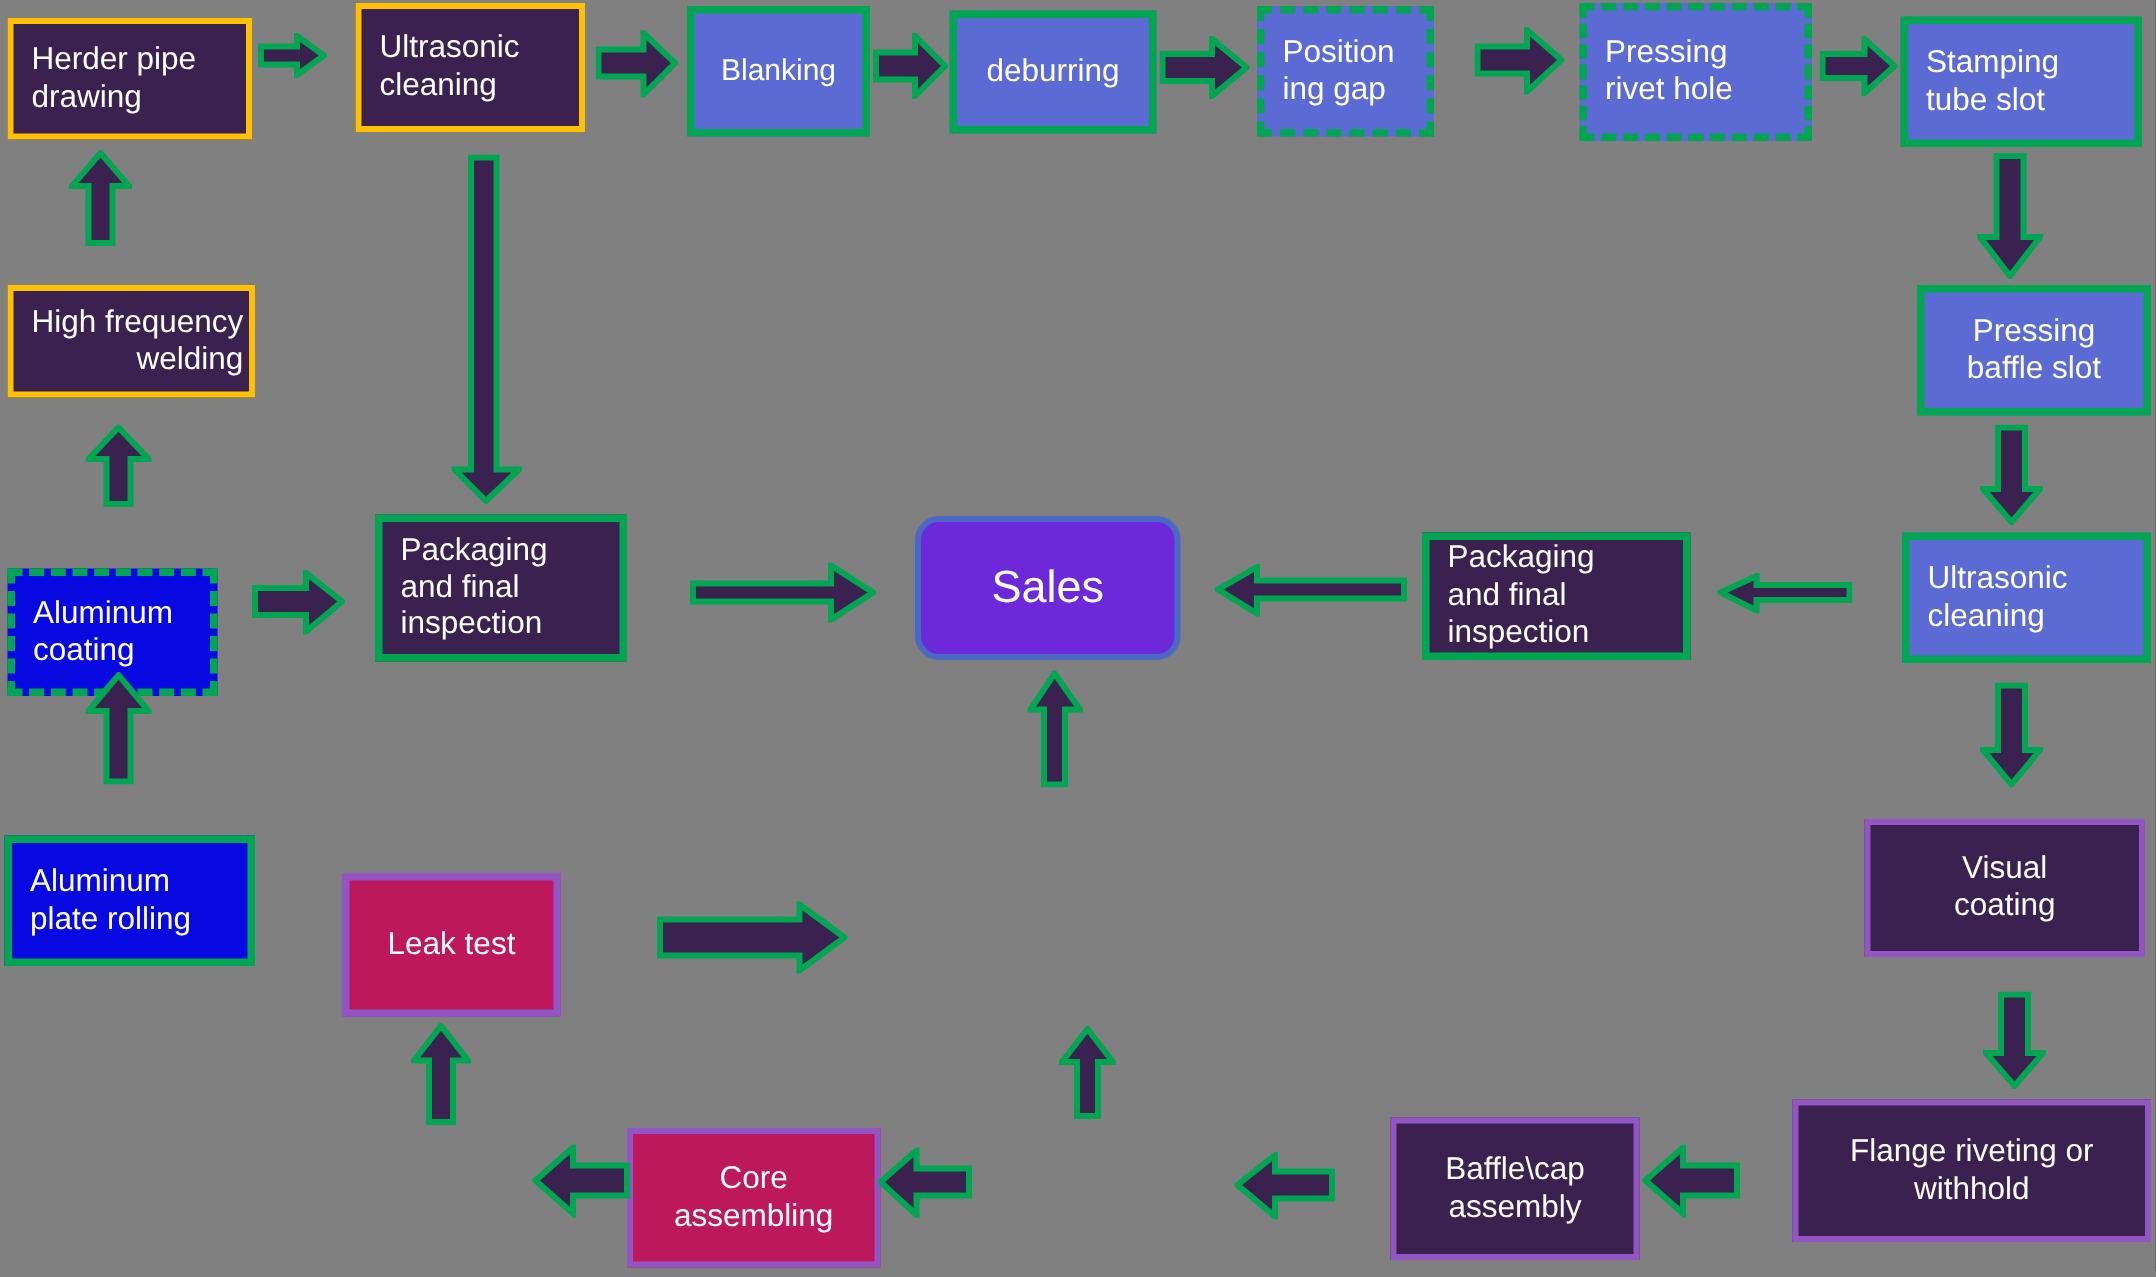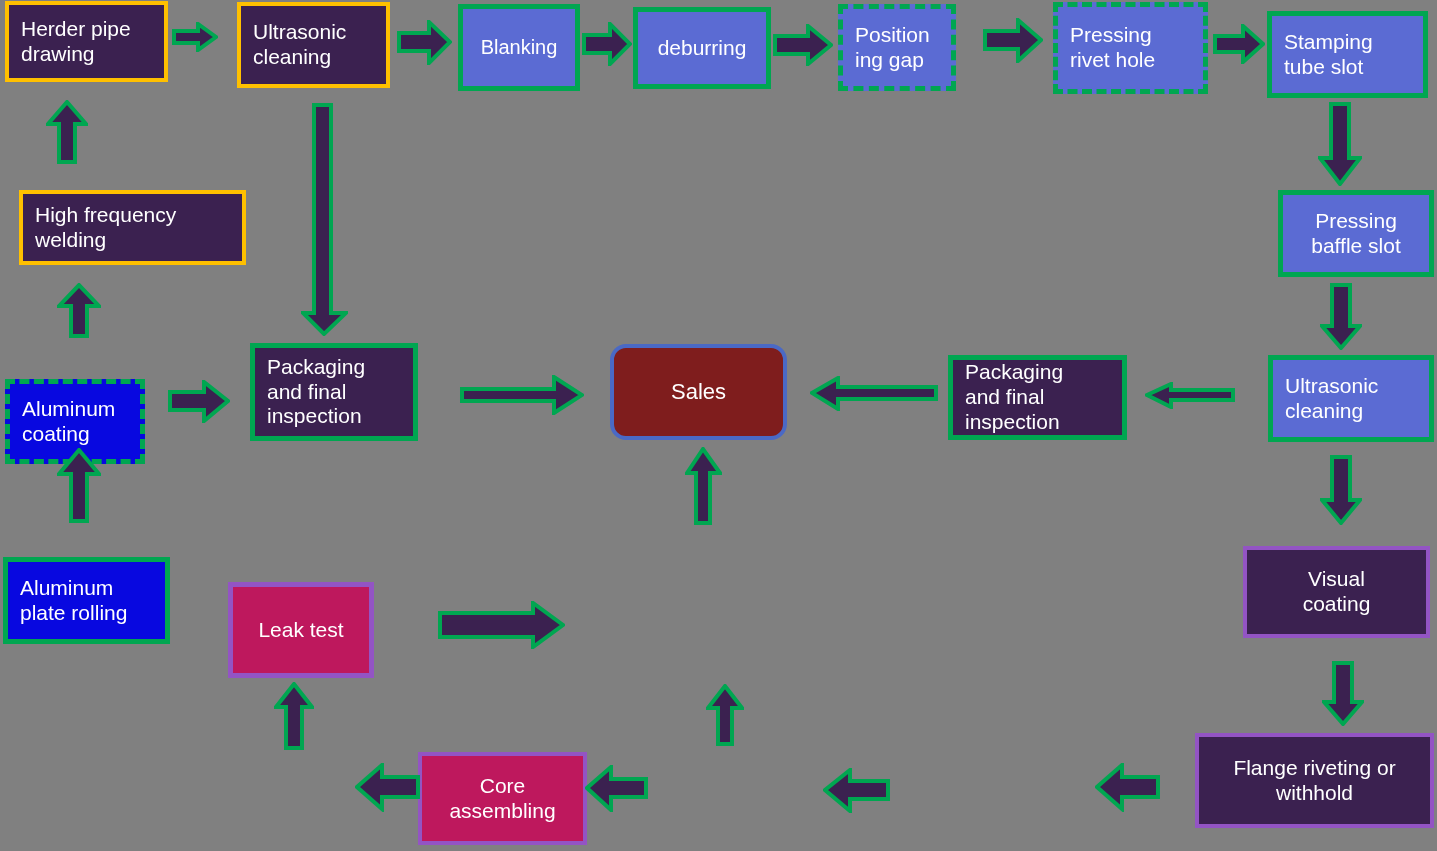--- a/index.html
+++ b/index.html
@@ -27,42 +27,42 @@
   .fill-blue{background:#5B6BD3;}
   .fill-bblue{background:#0808E0;margin-top:24px;}
   .fill-gray{background:#be185d;}
   .b-yellow{border:4px solid #FFC000;}
   .b-green{border:5px solid #00A651;}
   .b-green-d{border:5px dashed #00A651;}
   .b-purple{border:4px solid #9354C4;}
   .b-purple5{border:5px solid #9354C4;}
   .b-purple-d{border:4px dashed #9F62CE;}
   .sales{
-    background:#7f1d1d;
+    background:#6d28d9;
     border:4px solid #4A69C5;
     border-radius:16px;
-    font-size:22px;
+    font-size:30px;
   }
   .arrow{position:absolute;}
   .arrow polygon{fill:#3B2150;stroke:#00A651;stroke-width:4;stroke-linejoin:miter;}
   .diamond{position:absolute;}
   .diamond polygon{fill:#3B2150;stroke:#9354C4;stroke-width:6;}
   .diamond-label{
     position:absolute;
     display:flex;align-items:center;justify-content:center;
     text-align:center;color:#fff;font-size:21px;line-height:1.15;
     white-space:pre-line;width:100%;height:100%;top:0;left:0;
   }
 </style>
 </head>
 <body>
 
 <div id="canvas">
 
-  <div class="node fill-dark b-yellow al" style="left:5px;top:1px;width:163px;height:81px;">
+  <div class="node fill-dark b-yellow al" style="left:5px;top:12px;width:163px;height:81px;">
     <span>Herder pipe
 drawing</span>
   </div>
   <div class="node fill-dark b-yellow al" style="left:237px;top:2px;width:153px;height:86px;">
     <span>Ultrasonic
 cleaning</span>
   </div>
   <div class="node fill-blue b-green" style="left:458px;top:4px;width:122px;height:87px;font-size:20px;">
     <span>Blanking</span>
   </div>
@@ -92,21 +92,21 @@
   </div>
   <div class="node fill-dark b-purple" style="left:1243px;top:546px;width:187px;height:92px;">
     <span>Visual
 coating</span>
   </div>
   <div class="node fill-dark b-purple" style="left:1195px;top:733px;width:239px;height:95px;">
     <span>Flange  riveting or
 withhold</span>
   </div>
 
-  <div class="node fill-dark b-yellow al" style="left:19px;top:190px;width:227px;height:75px;">
+  <div class="node fill-dark b-yellow al" style="left:5px;top:190px;width:165px;height:75px;text-align:right;">
     <span>High frequency
 welding</span>
   </div>
   <div class="node fill-bblue b-green-d al" style="left:5px;top:355px;width:140px;height:85px;">
     <span>Aluminum
 coating</span>
   </div>
   <div class="node fill-bblue b-green al" style="left:3px;top:533px;width:167px;height:87px;">
     <span>Aluminum
 plate rolling</span>
@@ -127,20 +127,24 @@
   </div>
 
 
   <div class="node fill-gray b-purple5" style="left:228px;top:582px;width:146px;height:96px;">
     <span>Leak test</span>
   </div>
   <div class="node fill-gray b-purple" style="left:418px;top:752px;width:169px;height:93px;">
     <span>Core
 assembling</span>
   </div>
+  <div class="node fill-dark b-purple" style="left:927px;top:745px;width:166px;height:95px;">
+    <span>Baffle\cap
+assembly</span>
+  </div>
 
   <svg class="arrow" style="left:172px;top:22px;" width="46" height="30" viewBox="0 0 46 30">
     <polygon points="2,9 26,9 26,2 44,15 26,28 26,21 2,21"></polygon>
   </svg>
   <svg class="arrow" style="left:397px;top:20px;" width="55" height="45" viewBox="0 0 55 45">
     <polygon points="2,13 32,13 32,2 53,22 32,43 32,31 2,31"></polygon>
   </svg>
   <svg class="arrow" style="left:582px;top:22px;" width="50" height="44" viewBox="0 0 50 44">
     <polygon points="2,13 28,13 28,2 48,22 28,42 28,31 2,31"></polygon>
   </svg>

